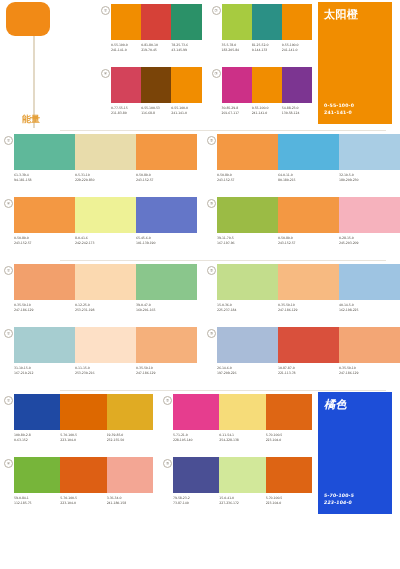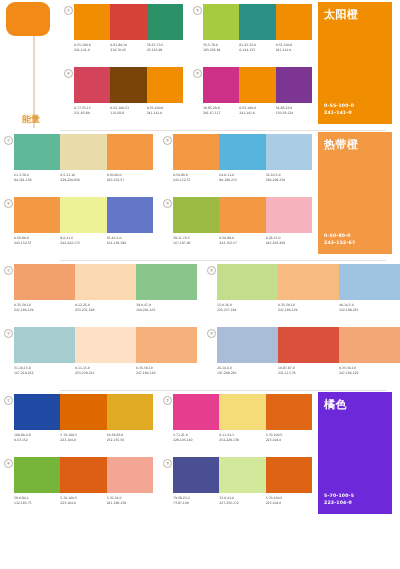--- a/index.html
+++ b/index.html
@@ -8,21 +8,21 @@
     background:#ffffff;
     font-family:"Liberation Sans","DejaVu Sans",sans-serif;
     overflow:hidden;
   }
   .page{position:relative;width:400px;height:569px;}
 
   .section{position:relative;display:flex;height:130px;}
   .section-sep{position:absolute;left:60px;right:14px;height:1px;background:#e8e3da;}
 
   
-  .left-col{width:60px;position:relative;flex:0 0 60px;}
+  .left-col{width:60px;position:relative;flex:0 0 60px;padding-left:37px;}
   .tab{
     position:absolute;left:6px;top:2px;width:44px;height:34px;
     border-radius:9px;
   }
   .stem{position:absolute;left:33px;top:36px;width:2px;bottom:2px;background:#e3d9c6;}
   .keyword{
     position:absolute;left:22px;bottom:6px;
     width:18px;
     font-size:9px;line-height:10px;
     color:#e5a13c;font-weight:bold;
@@ -270,29 +270,20 @@
                   <div class="rgb">243-152-57</div>
                 </div>
                 <div class="cell">
                   <div class="cmyk">0-28-15-0</div>
                   <div class="rgb">245-203-209</div>
                 </div>
               </div>
             </div>
           </div>
         </div>
-        <div class="right-col">
-          <div class="bigswatch" style="background: rgb(243, 152, 67);">
-            <div class="title">热带橙</div>
-            <div class="bigcodes">
-              <div>0-50-80-0</div>
-              <div>243-152-67</div>
-            </div>
-          </div>
-        </div>
       </div>
       <div style="position: relative; height: 0px;">
         <div class="section-sep"></div>
       </div>
       <div class="section">
         <div class="mid-col">
           <div class="pal-grid">
             <div class="palette">
               <div class="idx">①</div>
               <div class="swatches">
@@ -474,21 +465,21 @@
                 </div>
                 <div class="cell">
                   <div class="cmyk">5-70-100-5</div>
                   <div class="rgb">223-104-0</div>
                 </div>
               </div>
             </div>
           </div>
         </div>
         <div class="right-col">
-          <div class="bigswatch" style="background: #6d28d9;">
+          <div class="bigswatch" style="background: #1d4ed8; font-style: italic;">
             <div class="title">橘色</div>
             <div class="bigcodes">
               <div>5-70-100-5</div>
               <div>223-104-0</div>
             </div>
           </div>
         </div>
       </div>
     </div>
 </div>

